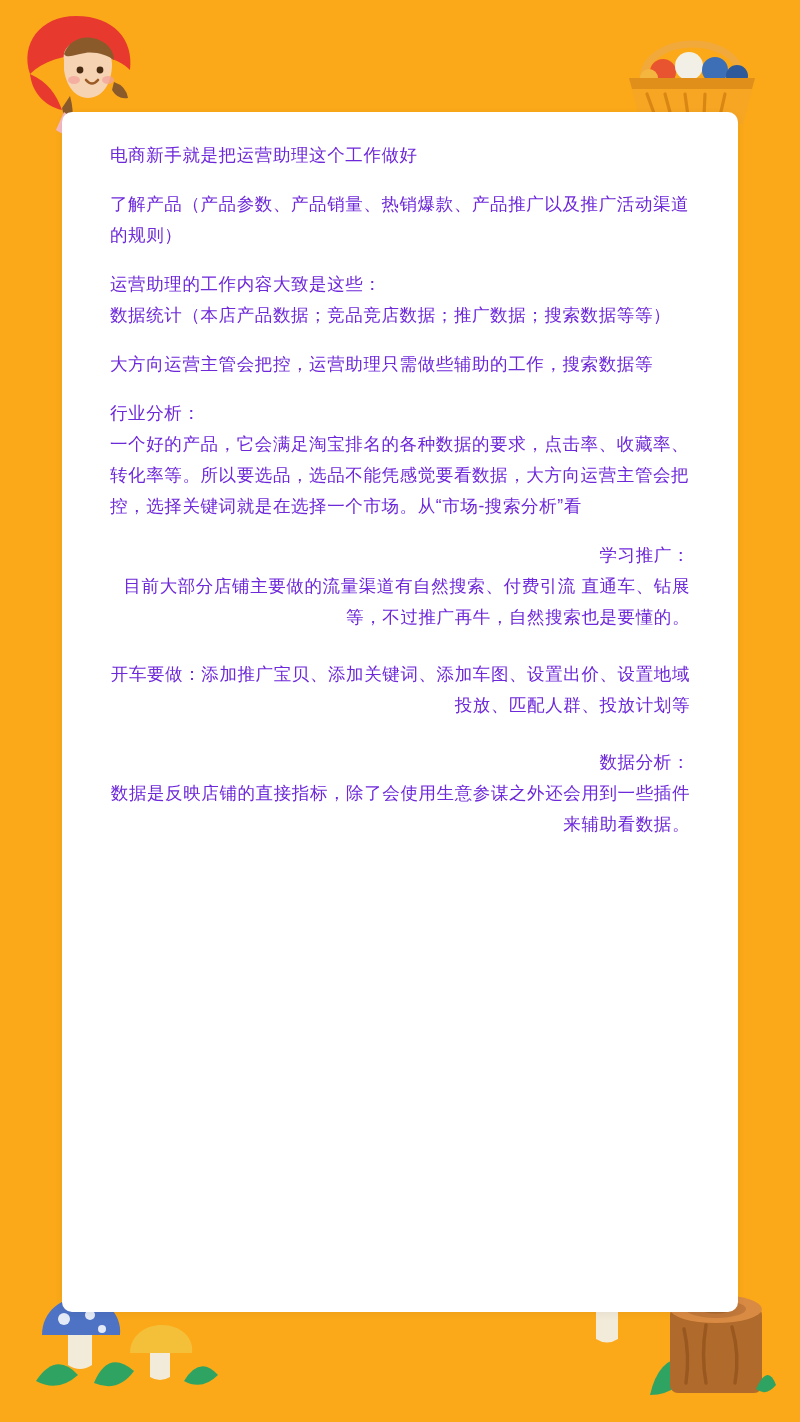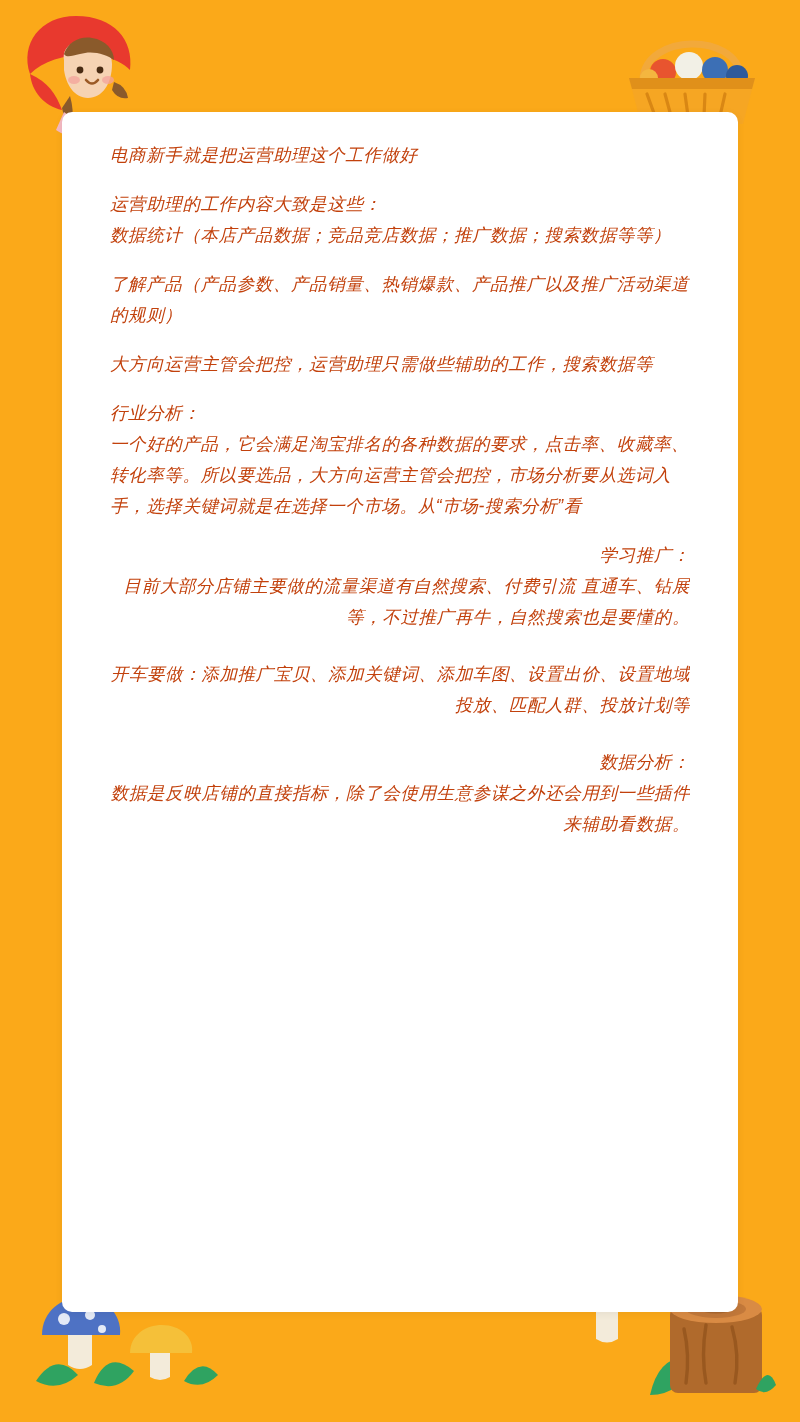--- a/index.html
+++ b/index.html
@@ -33,26 +33,25 @@
     position: absolute;
     left: 48px;
     top: 28px;
     width: 580px;
     height: 1150px;
     overflow: hidden;
   }
   .para {
     font-size: 17.5px;
     line-height: 31px;
-    color: #c2410c;
+    color: #6d28d9;
     letter-spacing: 0.6px;
     margin: 0 0 18px 0;
     white-space: pre-wrap;
     font-family: "Liberation Sans", "DejaVu Sans", sans-serif;
-    font-style: italic;
   }
   .para.gap-lg {
     margin-bottom: 26px;
     text-align: right;
   }
 
   
   .deco {
     position: absolute;
     pointer-events: none;
@@ -134,26 +133,26 @@
     <path d="M40 6 L64 26 L40 46 L18 26 Z" fill="#E8392E"></path>
     <path d="M40 6 L40 46 M18 26 L64 26" stroke="#ffffff" stroke-width="1.6"></path>
     <path d="M64 26 q14 12 22 26" stroke="#2b2b2b" stroke-width="2.4" fill="none"></path>
     <path d="M18 26 q-10 14 -14 26" stroke="#2b2b2b" stroke-width="2.4" fill="none"></path>
     <path d="M40 46 q-4 14 -14 20" stroke="#2b2b2b" stroke-width="2.2" fill="none"></path>
   </svg>
 
   <div class="card">
     <div class="card-inner">
       <p class="para">电商新手就是把运营助理这个工作做好</p>
+      <p class="para">了解产品（产品参数、产品销量、热销爆款、产品推广以及推广活动渠道的规则）</p>
       <p class="para">运营助理的工作内容大致是这些：
 数据统计（本店产品数据；竞品竞店数据；推广数据；搜索数据等等）</p>
-      <p class="para">了解产品（产品参数、产品销量、热销爆款、产品推广以及推广活动渠道的规则）</p>
       <p class="para">大方向运营主管会把控，运营助理只需做些辅助的工作，搜索数据等</p>
       <p class="para">行业分析：
-一个好的产品，它会满足淘宝排名的各种数据的要求，点击率、收藏率、转化率等。所以要选品，大方向运营主管会把控，市场分析要从选词入手，选择关键词就是在选择一个市场。从“市场-搜索分析”看</p>
+一个好的产品，它会满足淘宝排名的各种数据的要求，点击率、收藏率、转化率等。所以要选品，选品不能凭感觉要看数据，大方向运营主管会把控，选择关键词就是在选择一个市场。从“市场-搜索分析”看</p>
       <p class="para gap-lg">学习推广：
 目前大部分店铺主要做的流量渠道有自然搜索、付费引流 直通车、钻展等，不过推广再牛，自然搜索也是要懂的。</p>
       <p class="para gap-lg">开车要做：添加推广宝贝、添加关键词、添加车图、设置出价、设置地域投放、匹配人群、投放计划等</p>
       <p class="para gap-lg">数据分析：
 数据是反映店铺的直接指标，除了会使用生意参谋之外还会用到一些插件来辅助看数据。</p>
     </div>
   </div>
 
 </div>
 

